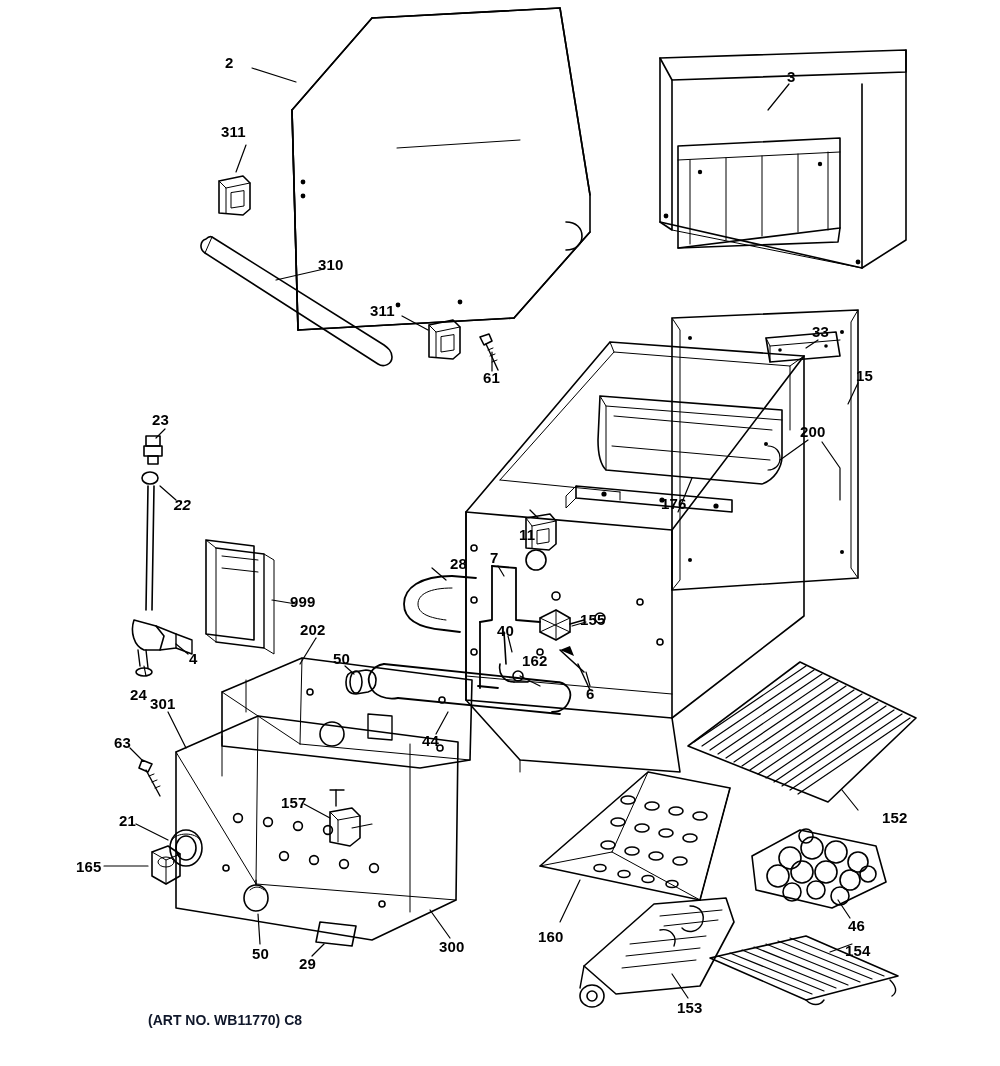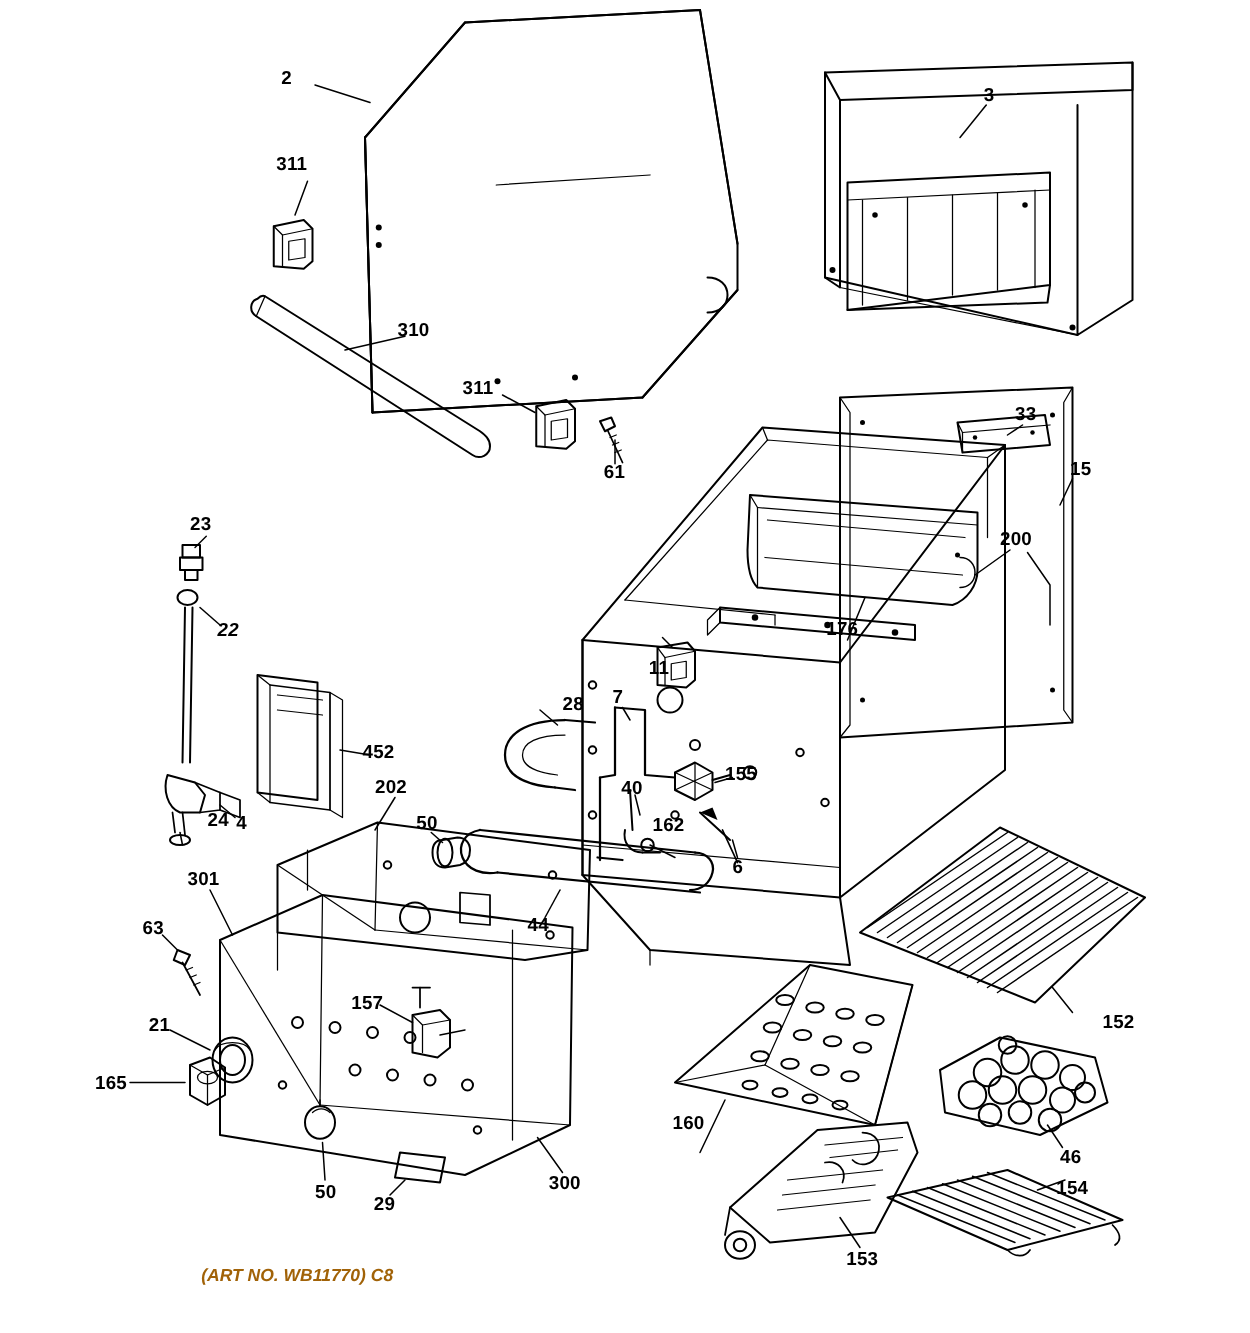--- a/index.html
+++ b/index.html
@@ -28,28 +28,27 @@
     position: absolute;
     font-family: "Liberation Sans", sans-serif;
     font-weight: bold;
     font-size: 15px;
     color: #000000;
     white-space: nowrap;
     letter-spacing: 0.2px;
   }
   #art-note {
     position: absolute;
-    left: 161px;
+    left: 148px;
     top: 1012px;
     font-family: "Liberation Sans", sans-serif;
     font-weight: bold;
     font-size: 14px;
-    color: #a16207;
+    color: #0f172a;
     white-space: nowrap;
-    font-style: italic;
   }
 </style>
 </head>
 <body>
 
 <div id="sheet">
 
   <svg id="art" viewBox="0 0 1000 1066" xmlns="http://www.w3.org/2000/svg">
     <g fill="none" stroke="#000" stroke-width="1.6" stroke-linejoin="round" stroke-linecap="round">
 
@@ -466,41 +465,41 @@
   <div class="callout" style="left:318px; top:256px;">310</div>
   <div class="callout" style="left:370px; top:302px;">311</div>
   <div class="callout" style="left:483px; top:369px;">61</div>
   <div class="callout" style="left:812px; top:323px;">33</div>
   <div class="callout" style="left:856px; top:367px;">15</div>
   <div class="callout" style="left:800px; top:423px;">200</div>
   <div class="callout" style="left:152px; top:411px;">23</div>
   <div class="callout" style="left:174px; top:496px;font-style:italic;">22</div>
   <div class="callout" style="left:519px; top:494px;margin-top:32px;">11</div>
   <div class="callout" style="left:661px; top:495px;">176</div>
-  <div class="callout" style="left:290px; top:593px;">452</div>
+  <div class="callout" style="left:290px; top:593px;">999</div>
   <div class="callout" style="left:418px; top:555px;margin-left:32px;">28</div>
   <div class="callout" style="left:490px; top:549px;">7</div>
   <div class="callout" style="left:580px; top:611px;">155</div>
   <div class="callout" style="left:497px; top:622px;">40</div>
   <div class="callout" style="left:300px; top:621px;">202</div>
   <div class="callout" style="left:189px; top:650px;">4</div>
-  <div class="callout" style="left:130px; top:648px;margin-left:36px;">24</div>
+  <div class="callout" style="left:130px; top:686px;">24</div>
   <div class="callout" style="left:333px; top:650px;">50</div>
   <div class="callout" style="left:522px; top:652px;">162</div>
   <div class="callout" style="left:586px; top:685px;">6</div>
   <div class="callout" style="left:422px; top:732px;">44</div>
   <div class="callout" style="left:150px; top:695px;">301</div>
   <div class="callout" style="left:114px; top:734px;">63</div>
   <div class="callout" style="left:862px; top:809px;margin-left:20px;">152</div>
   <div class="callout" style="left:119px; top:812px;">21</div>
   <div class="callout" style="left:281px; top:794px;">157</div>
   <div class="callout" style="left:76px; top:858px;">165</div>
   <div class="callout" style="left:848px; top:917px;">46</div>
   <div class="callout" style="left:845px; top:942px;">154</div>
-  <div class="callout" style="left:538px; top:890px;text-align:center;">160</div>
+  <div class="callout" style="left:538px; top:928px;text-align:center;">160</div>
   <div class="callout" style="left:252px; top:945px;">50</div>
   <div class="callout" style="left:299px; top:955px;">29</div>
   <div class="callout" style="left:439px; top:938px;">300</div>
   <div class="callout" style="left:677px; top:999px;">153</div>
 
   <div id="art-note">(ART NO. WB11770) C8</div>
 
 </div>
 
 </body></html>

